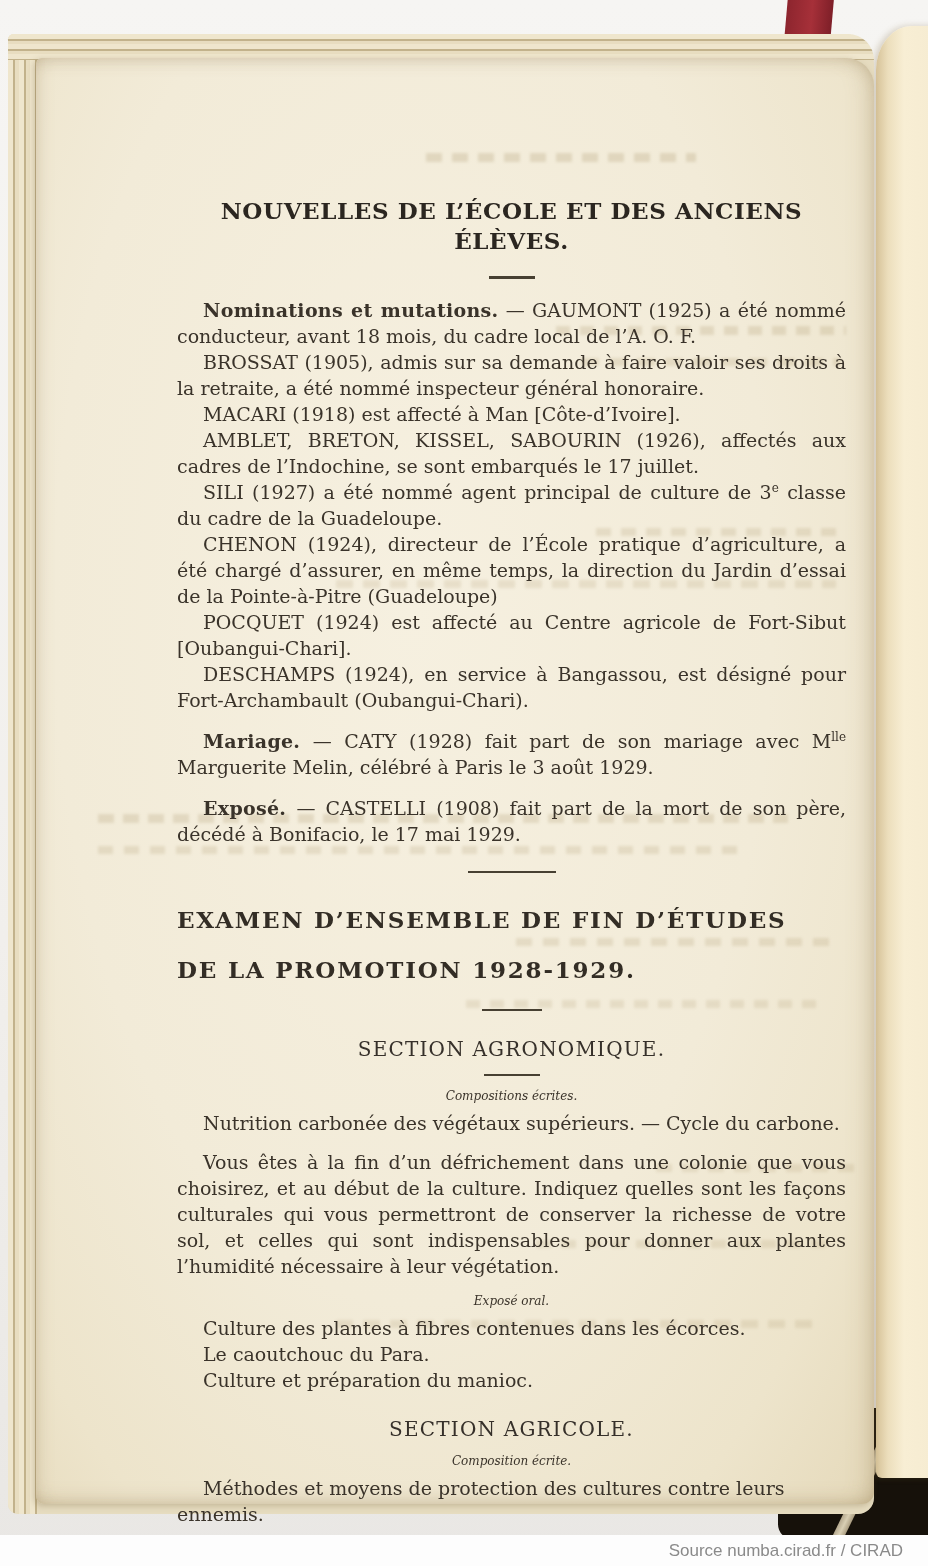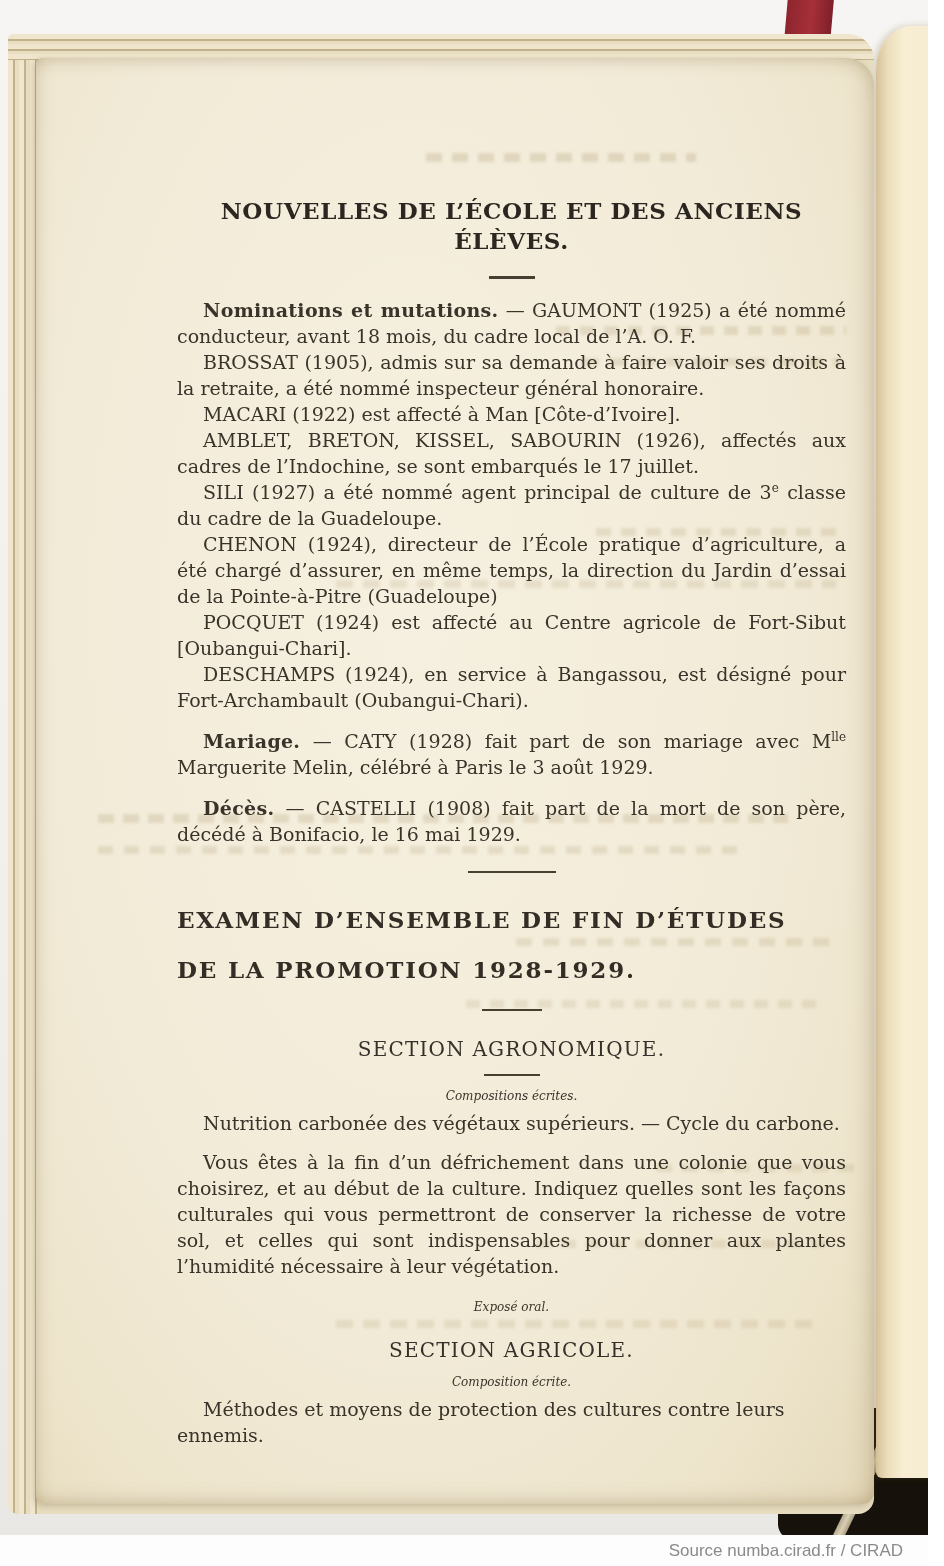--- a/index.html
+++ b/index.html
@@ -105,47 +105,52 @@
     <div class="bleed-layer"></div>
 
     <div class="content">
 
       <h1 class="doc-title">NOUVELLES DE L’ÉCOLE ET DES ANCIENS ÉLÈVES.</h1>
       <div class="rule rule-title"></div>
 
       <div id="news-paragraphs">
           <p class="body-p indent"><span class="b">Nominations et mutations.</span><span> — GAUMONT (1925) a été nommé conducteur, avant 18 mois, du cadre local de l’A. O. F.</span></p>
           <p class="body-p indent"><span>BROSSAT (1905), admis sur sa demande à faire valoir ses droits à la retraite, a été nommé inspecteur général honoraire.</span></p>
-          <p class="body-p indent"><span>MACARI (1922) est affecté à Man [Côte-d’Ivoire].</span></p>
+          <p class="body-p indent"><span>MACARI (1918) est affecté à Man [Côte-d’Ivoire].</span></p>
           <p class="body-p indent"><span>AMBLET, BRETON, KISSEL, SABOURIN (1926), affectés aux cadres de l’Indochine, se sont embarqués le 17 juillet.</span></p>
           <p class="body-p indent"><span>SILI (1927) a été nommé agent principal de culture de 3</span><sup>e</sup><span> classe du cadre de la Guadeloupe.</span></p>
           <p class="body-p indent"><span>CHENON (1924), directeur de l’École pratique d’agriculture, a été chargé d’assurer, en même temps, la direction du Jardin d’essai de la Pointe-à-Pitre (Guadeloupe)</span></p>
           <p class="body-p indent"><span>POCQUET (1924) est affecté au Centre agricole de Fort-Sibut [Oubangui-Chari].</span></p>
           <p class="body-p indent"><span>DESCHAMPS (1924), en service à Bangassou, est désigné pour Fort-Archambault (Oubangui-Chari).</span></p>
           <p class="body-p indent gap"><span class="b">Mariage.</span><span> — CATY (1928) fait part de son mariage avec M</span><sup>lle</sup><span> Marguerite Melin, célébré à Paris le 3 août 1929.</span></p>
-          <p class="body-p indent gap"><span class="b">Décès.</span><span> — CASTELLI (1908) fait part de la mort de son père, décédé à Bonifacio, le 16 mai 1929.</span></p>
+          <p class="body-p indent gap"><span class="b">Exposé.</span><span> — CASTELLI (1908) fait part de la mort de son père, décédé à Bonifacio, le 17 mai 1929.</span></p>
         </div>
 
       <div class="rule rule-end"></div>
 
       <h2 class="h2">EXAMEN D’ENSEMBLE DE FIN D’ÉTUDES</h2>
       <h2 class="h2" style="margin-top:12px;">DE LA PROMOTION 1928-1929.</h2>
       <div class="rule rule-h2"></div>
 
       <h3 class="h3">SECTION AGRONOMIQUE.</h3>
       <div class="rule rule-h3"></div>
 
       <div class="ital">Compositions écrites.</div>
       <div id="agro-written">
           <p class="body-p indent subject">Nutrition carbonée des végétaux supérieurs. — Cycle du carbone.</p>
         </div>
 
       <p class="body-p indent gap-sm">Vous êtes à la fin d’un défrichement dans une colonie que vous choisirez, et au début de la culture. Indiquez quelles sont les façons culturales qui vous permettront de conserver la richesse de votre sol, et celles qui sont indispensables pour donner aux plantes l’humidité nécessaire à leur végétation.</p>
 
-      <div class="ital" style="margin-top:21px;">Exposé oral.</div>
+      <div class="ital" style="margin-top:15px;">Exposé oral.</div>
+      <div id="agro-oral">
+          <p class="body-p indent subject">Culture des plantes à fibres contenues dans les écorces.</p>
+          <p class="body-p indent subject">Le caoutchouc du Para.</p>
+          <p class="body-p indent subject">Culture et préparation du manioc.</p>
+        </div>
 
       <h3 class="h3 tight">SECTION AGRICOLE.</h3>
       <div class="ital">Composition écrite.</div>
       <div id="agri-written">
           <p class="body-p indent subject">Méthodes et moyens de protection des cultures contre leurs ennemis.</p>
         </div>
 
     </div>
   </div>
 

